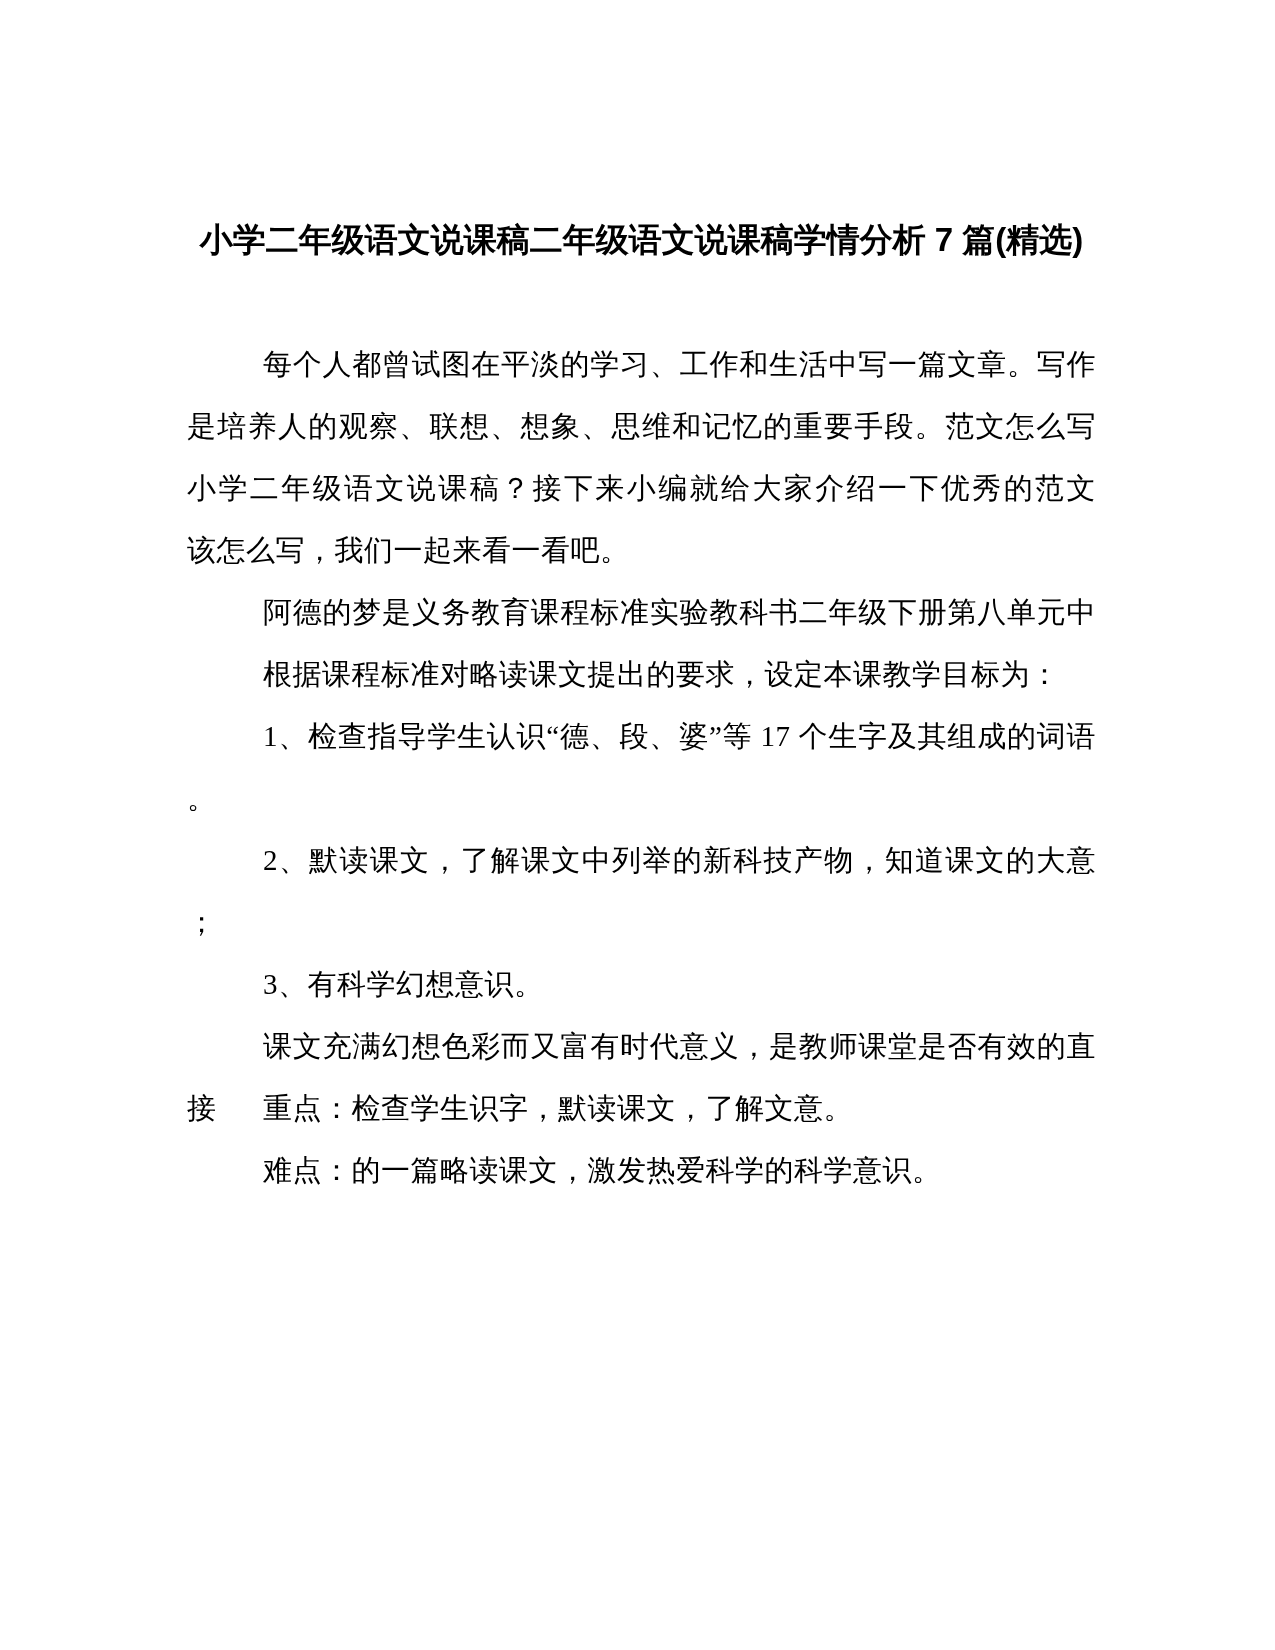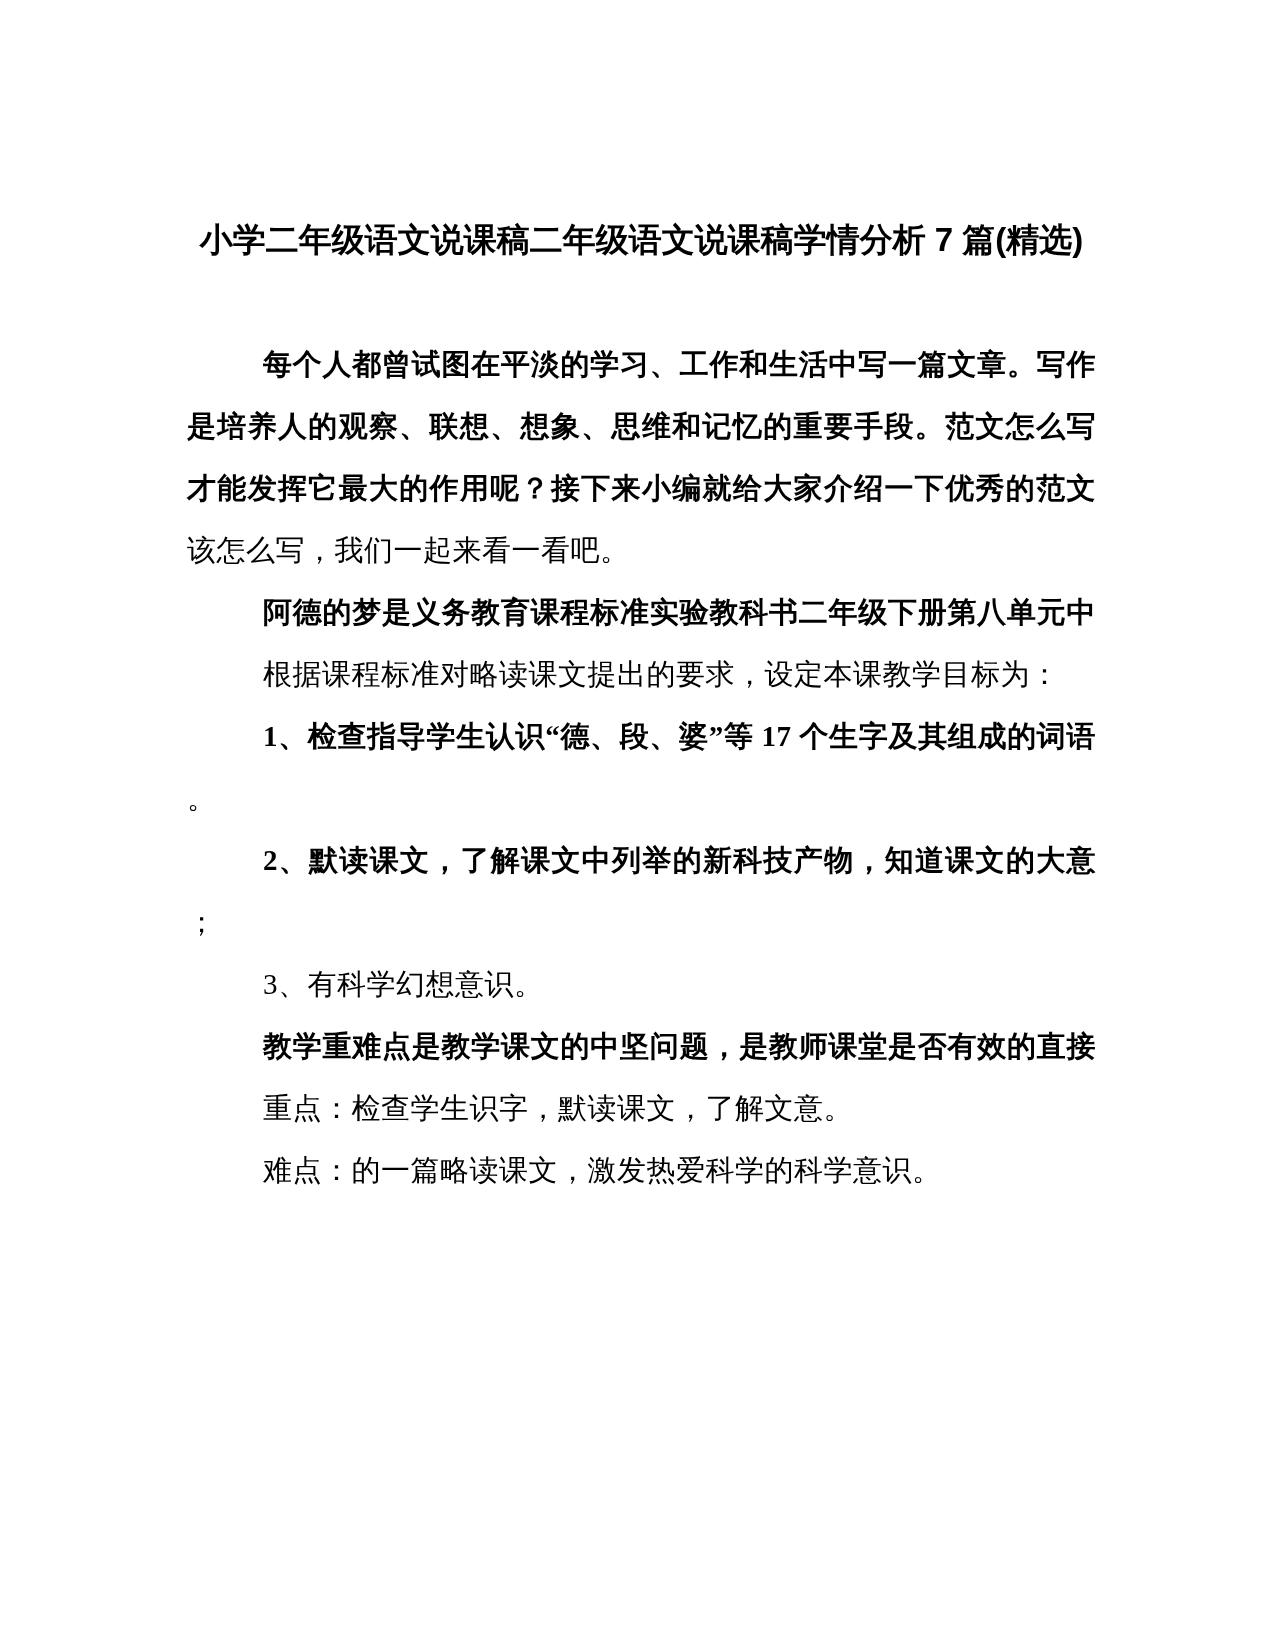--- a/index.html
+++ b/index.html
@@ -43,38 +43,37 @@
     height: 62px;
     line-height: 62px;
     text-align: left;
   }
   .doc-line.indent {
     text-indent: 76px;
   }
   .doc-line.justify {
     text-align: justify;
     text-align-last: justify;
-    font-weight: bold;
     -moz-text-align-last: justify;
   }
 </style>
 </head>
 <body>
 
 <div class="page" style="background: rgb(255, 255, 255);">
   <h1 class="doc-title">小学二年级语文说课稿二年级语文说课稿学情分析 7 篇(精选)</h1>
   <div class="doc-body" id="doc-body" style="color: rgb(0, 0, 0);">
       <div class="doc-line indent justify">每个人都曾试图在平淡的学习、工作和生活中写一篇文章。写作</div>
       <div class="doc-line justify">是培养人的观察、联想、想象、思维和记忆的重要手段。范文怎么写</div>
-      <div class="doc-line justify">才能发挥它最大的作用呢？接下来小编就给大家介绍一下优秀的范文</div>
+      <div class="doc-line justify">小学二年级语文说课稿？接下来小编就给大家介绍一下优秀的范文</div>
       <div class="doc-line">该怎么写，我们一起来看一看吧。</div>
       <div class="doc-line indent justify">阿德的梦是义务教育课程标准实验教科书二年级下册第八单元中</div>
       <div class="doc-line indent">根据课程标准对略读课文提出的要求，设定本课教学目标为：</div>
       <div class="doc-line indent justify">1、检查指导学生认识“德、段、婆”等 17 个生字及其组成的词语</div>
       <div class="doc-line">。</div>
       <div class="doc-line indent justify">2、默读课文，了解课文中列举的新科技产物，知道课文的大意</div>
       <div class="doc-line">；</div>
       <div class="doc-line indent">3、有科学幻想意识。</div>
-      <div class="doc-line indent justify">教学重难点是教学课文的中坚问题，是教师课堂是否有效的直接</div>
+      <div class="doc-line indent justify">课文充满幻想色彩而又富有时代意义，是教师课堂是否有效的直接</div>
       <div class="doc-line indent">重点：检查学生识字，默读课文，了解文意。</div>
       <div class="doc-line indent">难点：的一篇略读课文，激发热爱科学的科学意识。</div>
     </div>
 </div>
 
 </body></html>

